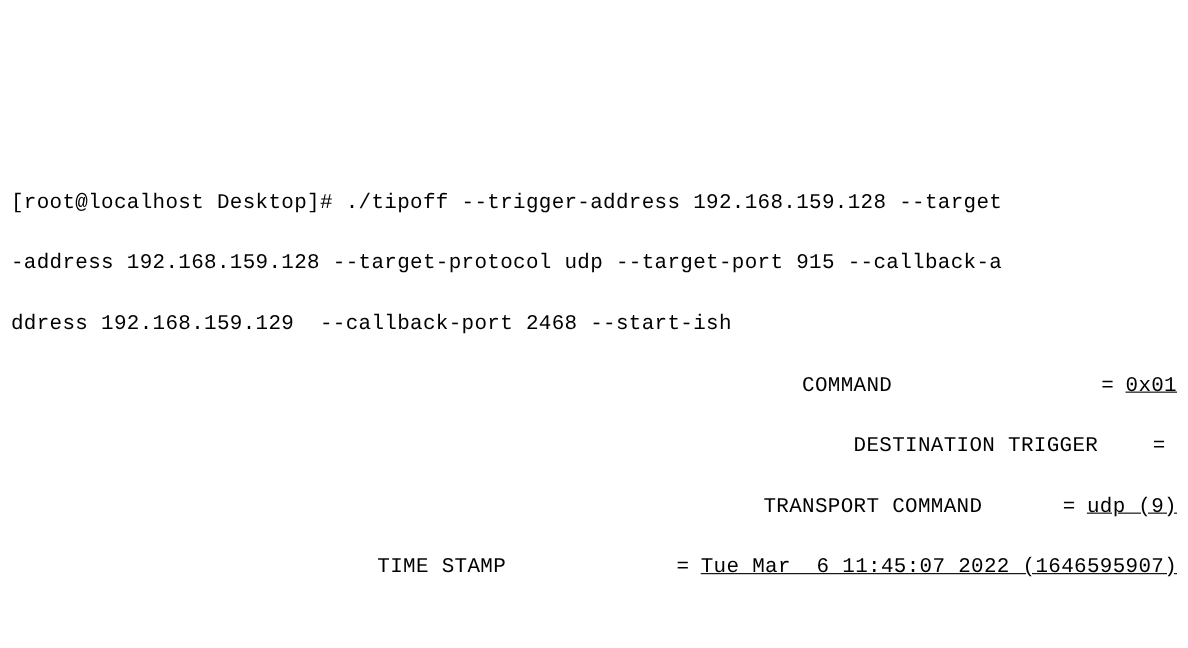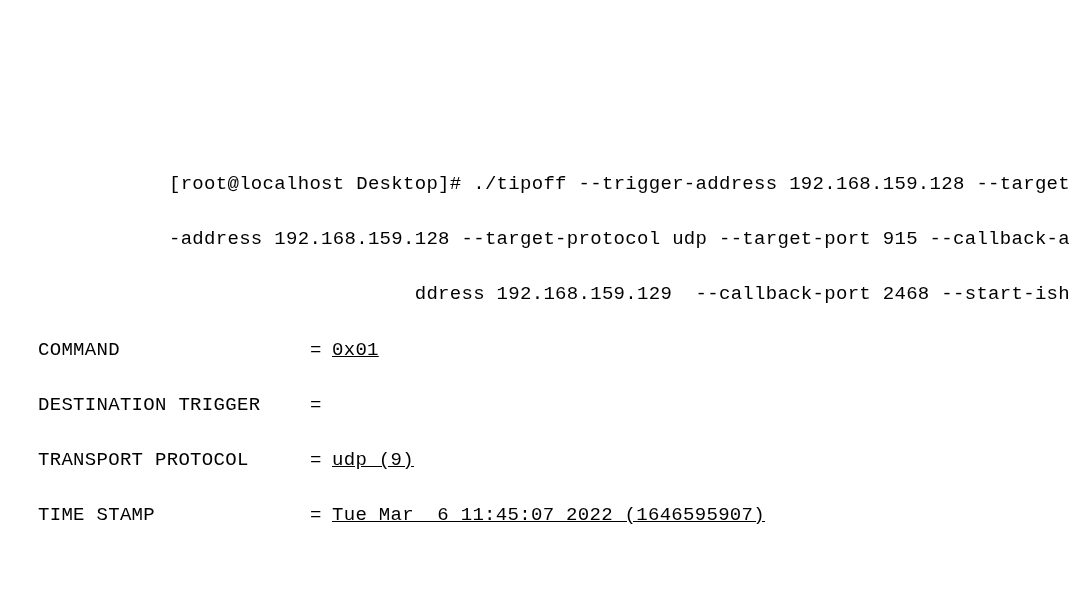--- a/index.html
+++ b/index.html
@@ -15,24 +15,24 @@
       color: #000000;
       padding: 6px 10px;
       white-space: pre;
       letter-spacing: 0.3px;
     }
     .terminal {
       display: block;
     }
     .line {
       display: block;
-      text-align: right;
     }
     .kv-row {
       display: flex;
+      justify-content: flex-end;
     }
     .kv-key {
       display: inline-block;
       width: 300px;
       padding-left: 28px;
     }
     .kv-eq {
       display: inline-block;
       width: 22px;
     }
@@ -46,21 +46,21 @@
 
 
 
 <div class="terminal">
 
 <span class="line"><span>[root@localhost Desktop]# </span><span>./tipoff --trigger-address 192.168.159.128 --target</span></span>
 <span class="line">-address 192.168.159.128 --target-protocol udp --target-port 915 --callback-a</span>
 <span class="line">ddress 192.168.159.129  --callback-port 2468 --start-ish</span>
 <div class="kv-row"><span class="kv-key">COMMAND</span><span class="kv-eq">=</span><span class="kv-val">0x01</span></div>
 <div class="kv-row"><span class="kv-key">DESTINATION TRIGGER</span><span class="kv-eq">=</span></div>
-<div class="kv-row"><span class="kv-key">TRANSPORT PROTOCOL</span><span class="kv-eq">=</span><span class="kv-val">udp (9)</span></div>
+<div class="kv-row"><span class="kv-key">TRANSPORT COMMAND</span><span class="kv-eq">=</span><span class="kv-val">udp (9)</span></div>
 <div class="kv-row"><span class="kv-key">TIME STAMP</span><span class="kv-eq">=</span><span class="kv-val">Tue Mar  6 11:45:07 2022 (1646595907)</span></div>
 
 
 
 
 
 
 
 
 

